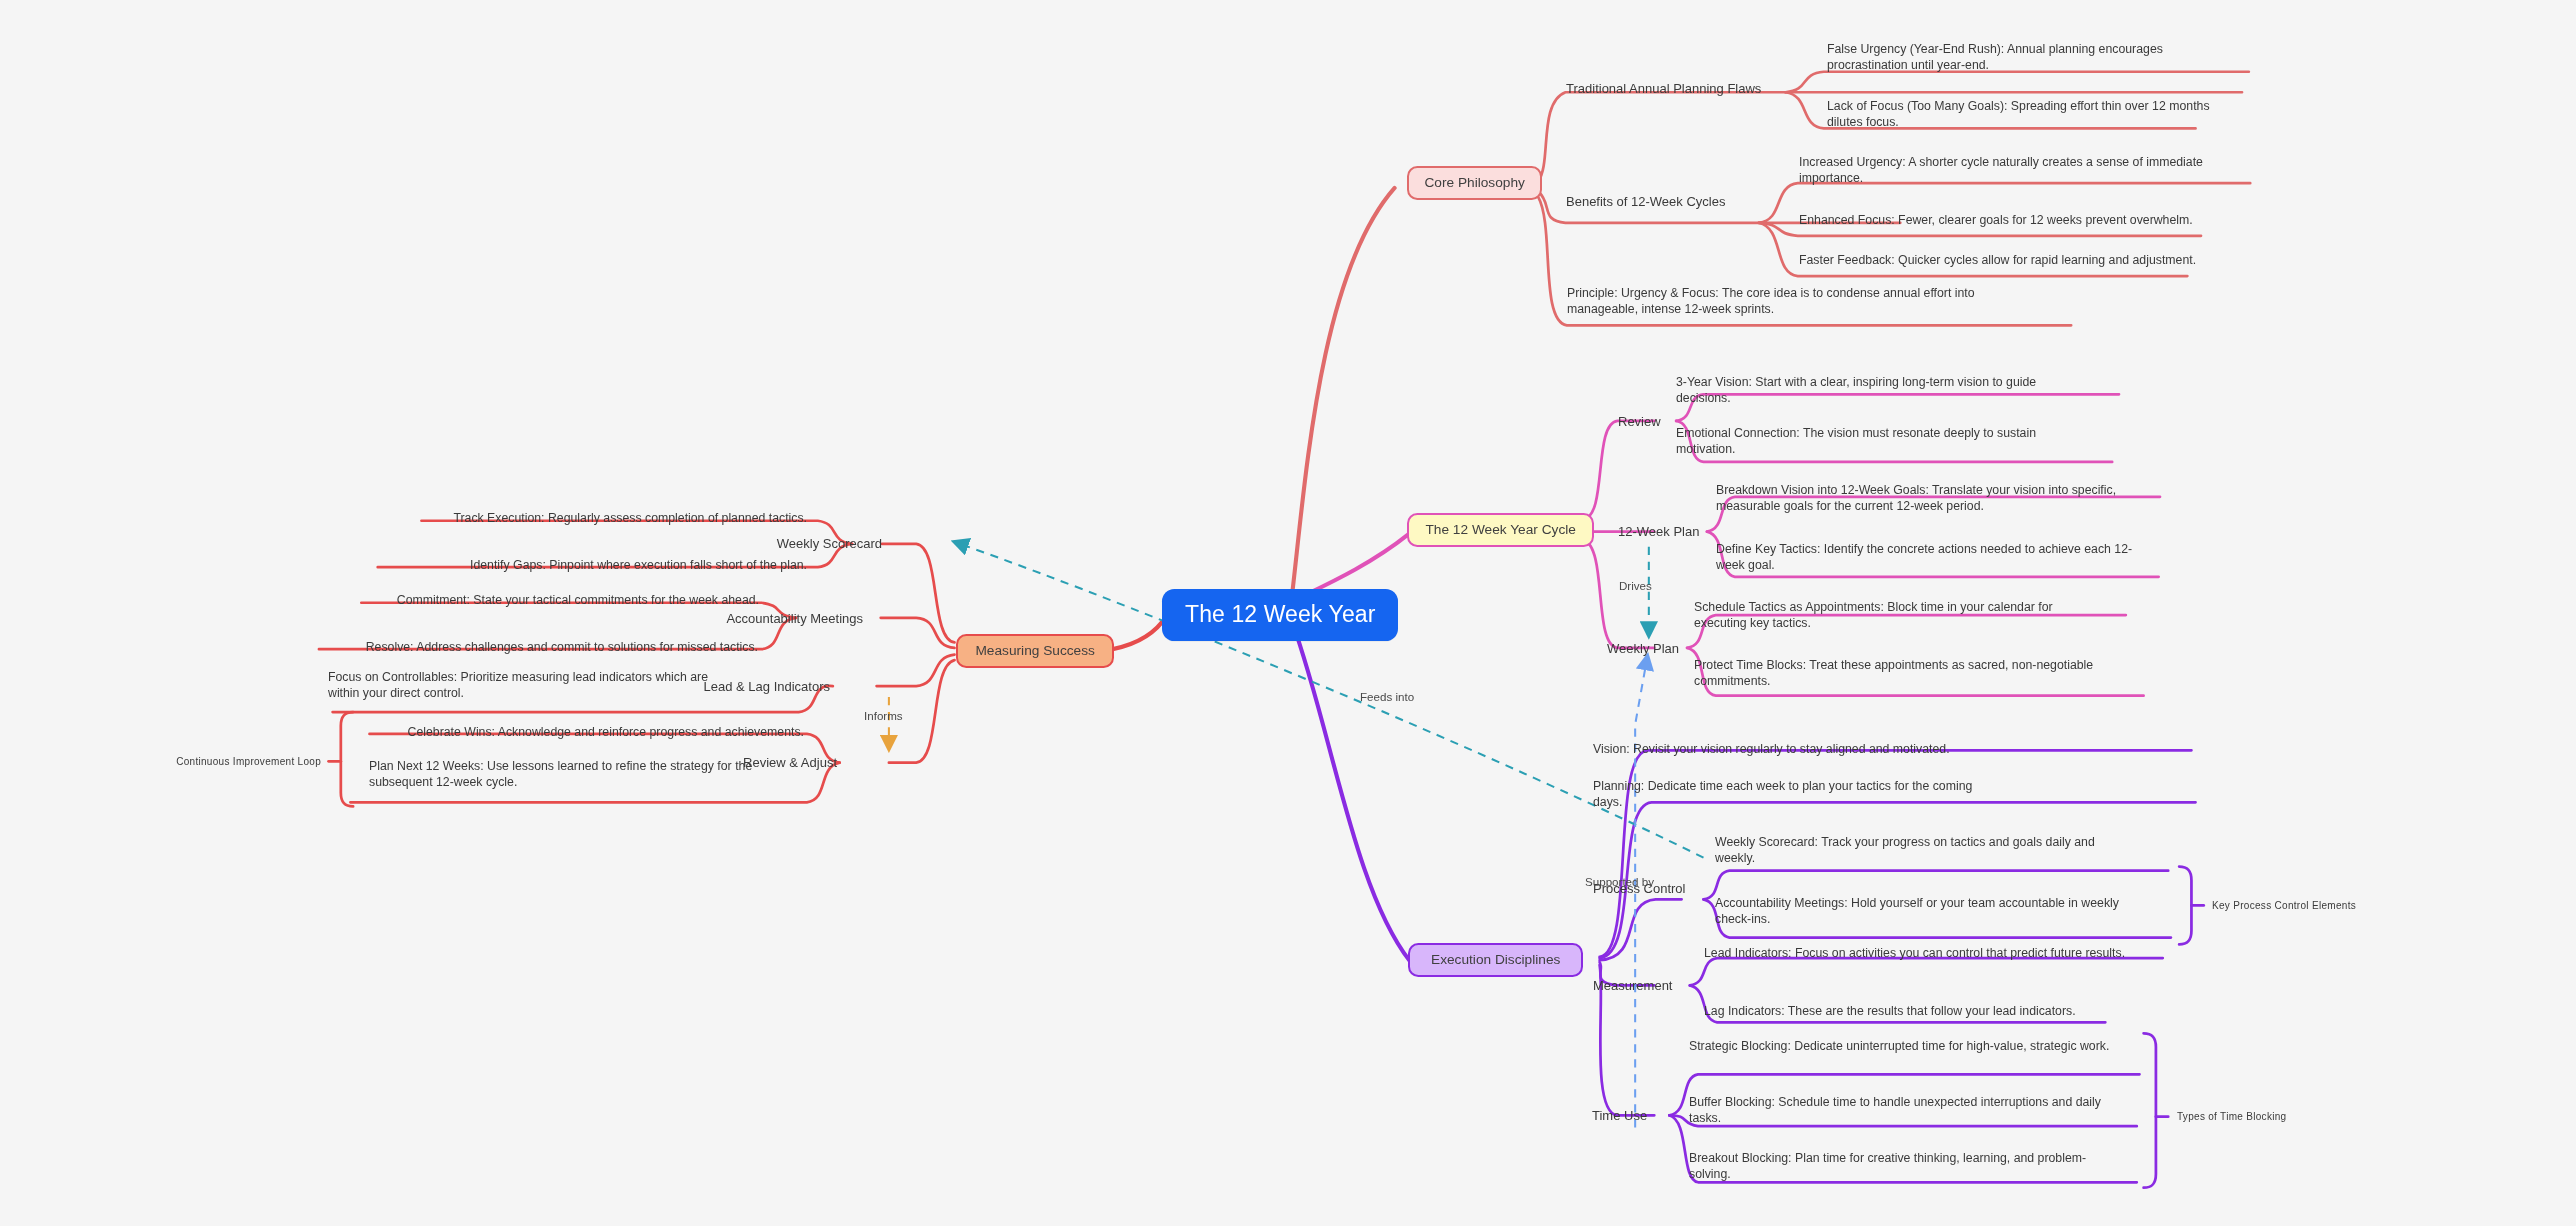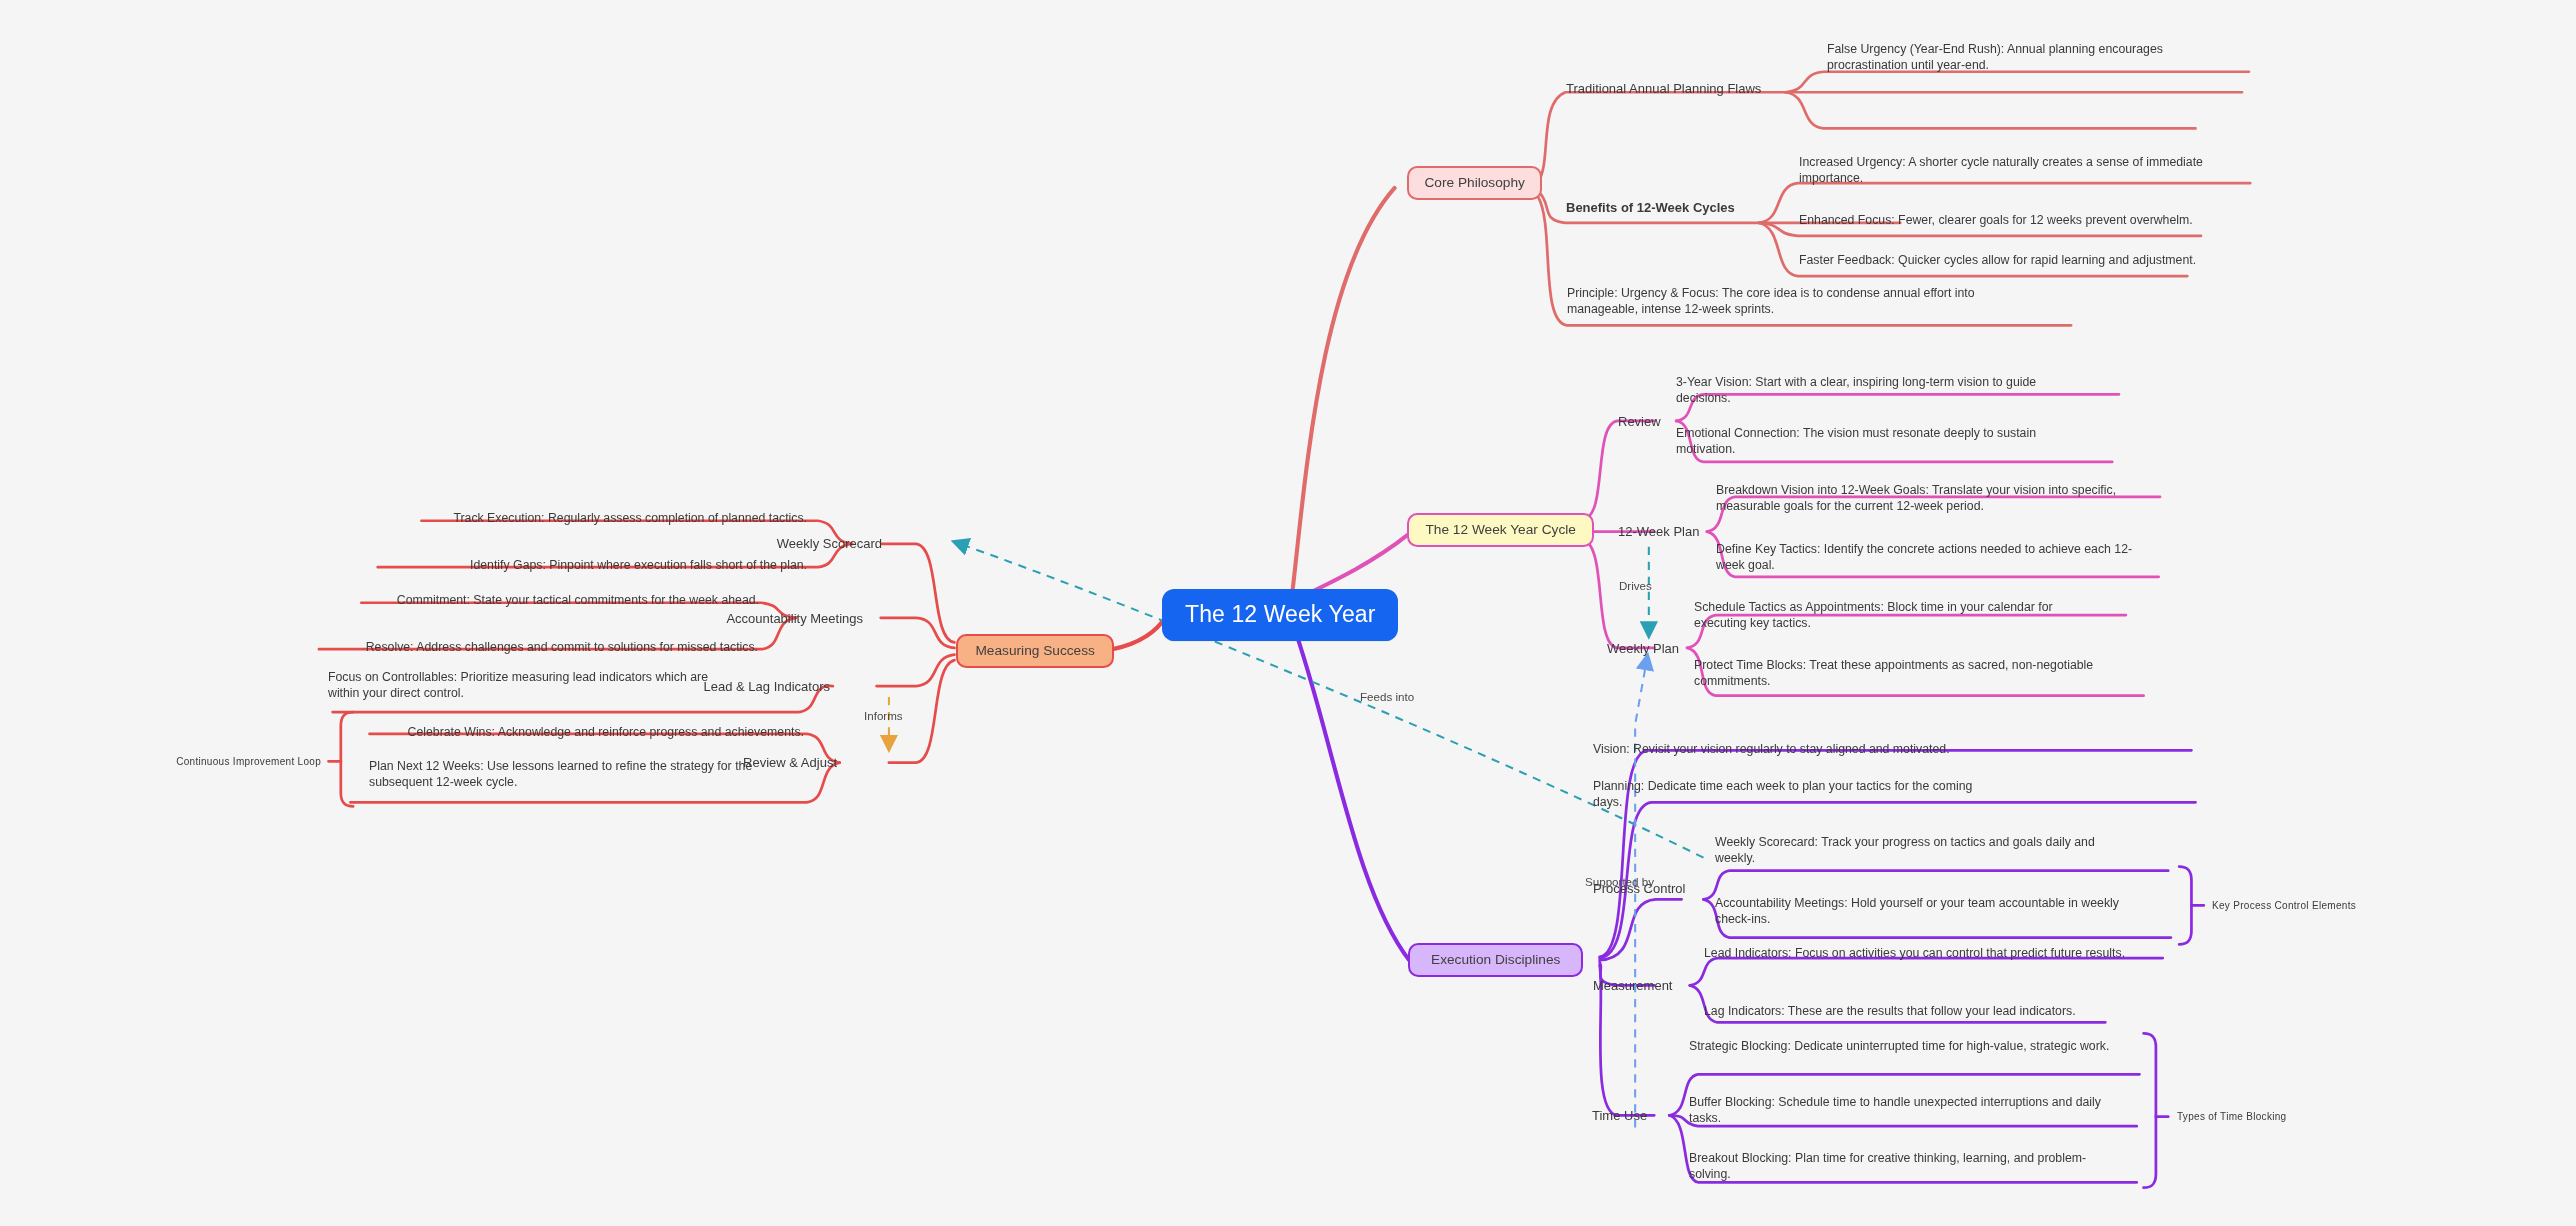--- a/index.html
+++ b/index.html
@@ -174,22 +174,23 @@
   </svg>
 
   <div class="node root" style="left:1162px;top:589px;">The 12 Week Year</div>
 
   <div class="node pill core" style="left:1407px;top:166px;width:104px;">Core Philosophy</div>
 
   <div class="node lbl2" style="left:1566px;top:81px;">Traditional Annual Planning Flaws</div>
 
   <div class="node leaf" style="left:1827px;top:42px;width:397px;">False Urgency (Year-End Rush): Annual planning encourages procrastination until year-end.</div>
 
-
-  <div class="node lbl2" style="left:1566px;top:200px;font-weight:bold;">Benefits of 12-Week Cycles</div>
+  <div class="node leaf" style="left:1827px;top:99px;width:397px;">Lack of Focus (Too Many Goals): Spreading effort thin over 12 months dilutes focus.</div>
+
+  <div class="node lbl2" style="left:1566px;top:194px;">Benefits of 12-Week Cycles</div>
 
   <div class="node leaf" style="left:1799px;top:155px;width:410px;">Increased Urgency: A shorter cycle naturally creates a sense of immediate importance.</div>
 
   <div class="node leaf" style="left:1799px;top:213px;width:438px;">Enhanced Focus: Fewer, clearer goals for 12 weeks prevent overwhelm.</div>
 
   <div class="node leaf" style="left:1799px;top:253px;width:451px;">Faster Feedback: Quicker cycles allow for rapid learning and adjustment.</div>
 
   <div class="node leaf" style="left:1567px;top:286px;width:410px;">Principle: Urgency &amp; Focus: The core idea is to condense annual effort into manageable, intense 12-week sprints.</div>
 
   <div class="node pill cycle" style="left:1407px;top:513px;width:156px;">The 12 Week Year Cycle</div>

